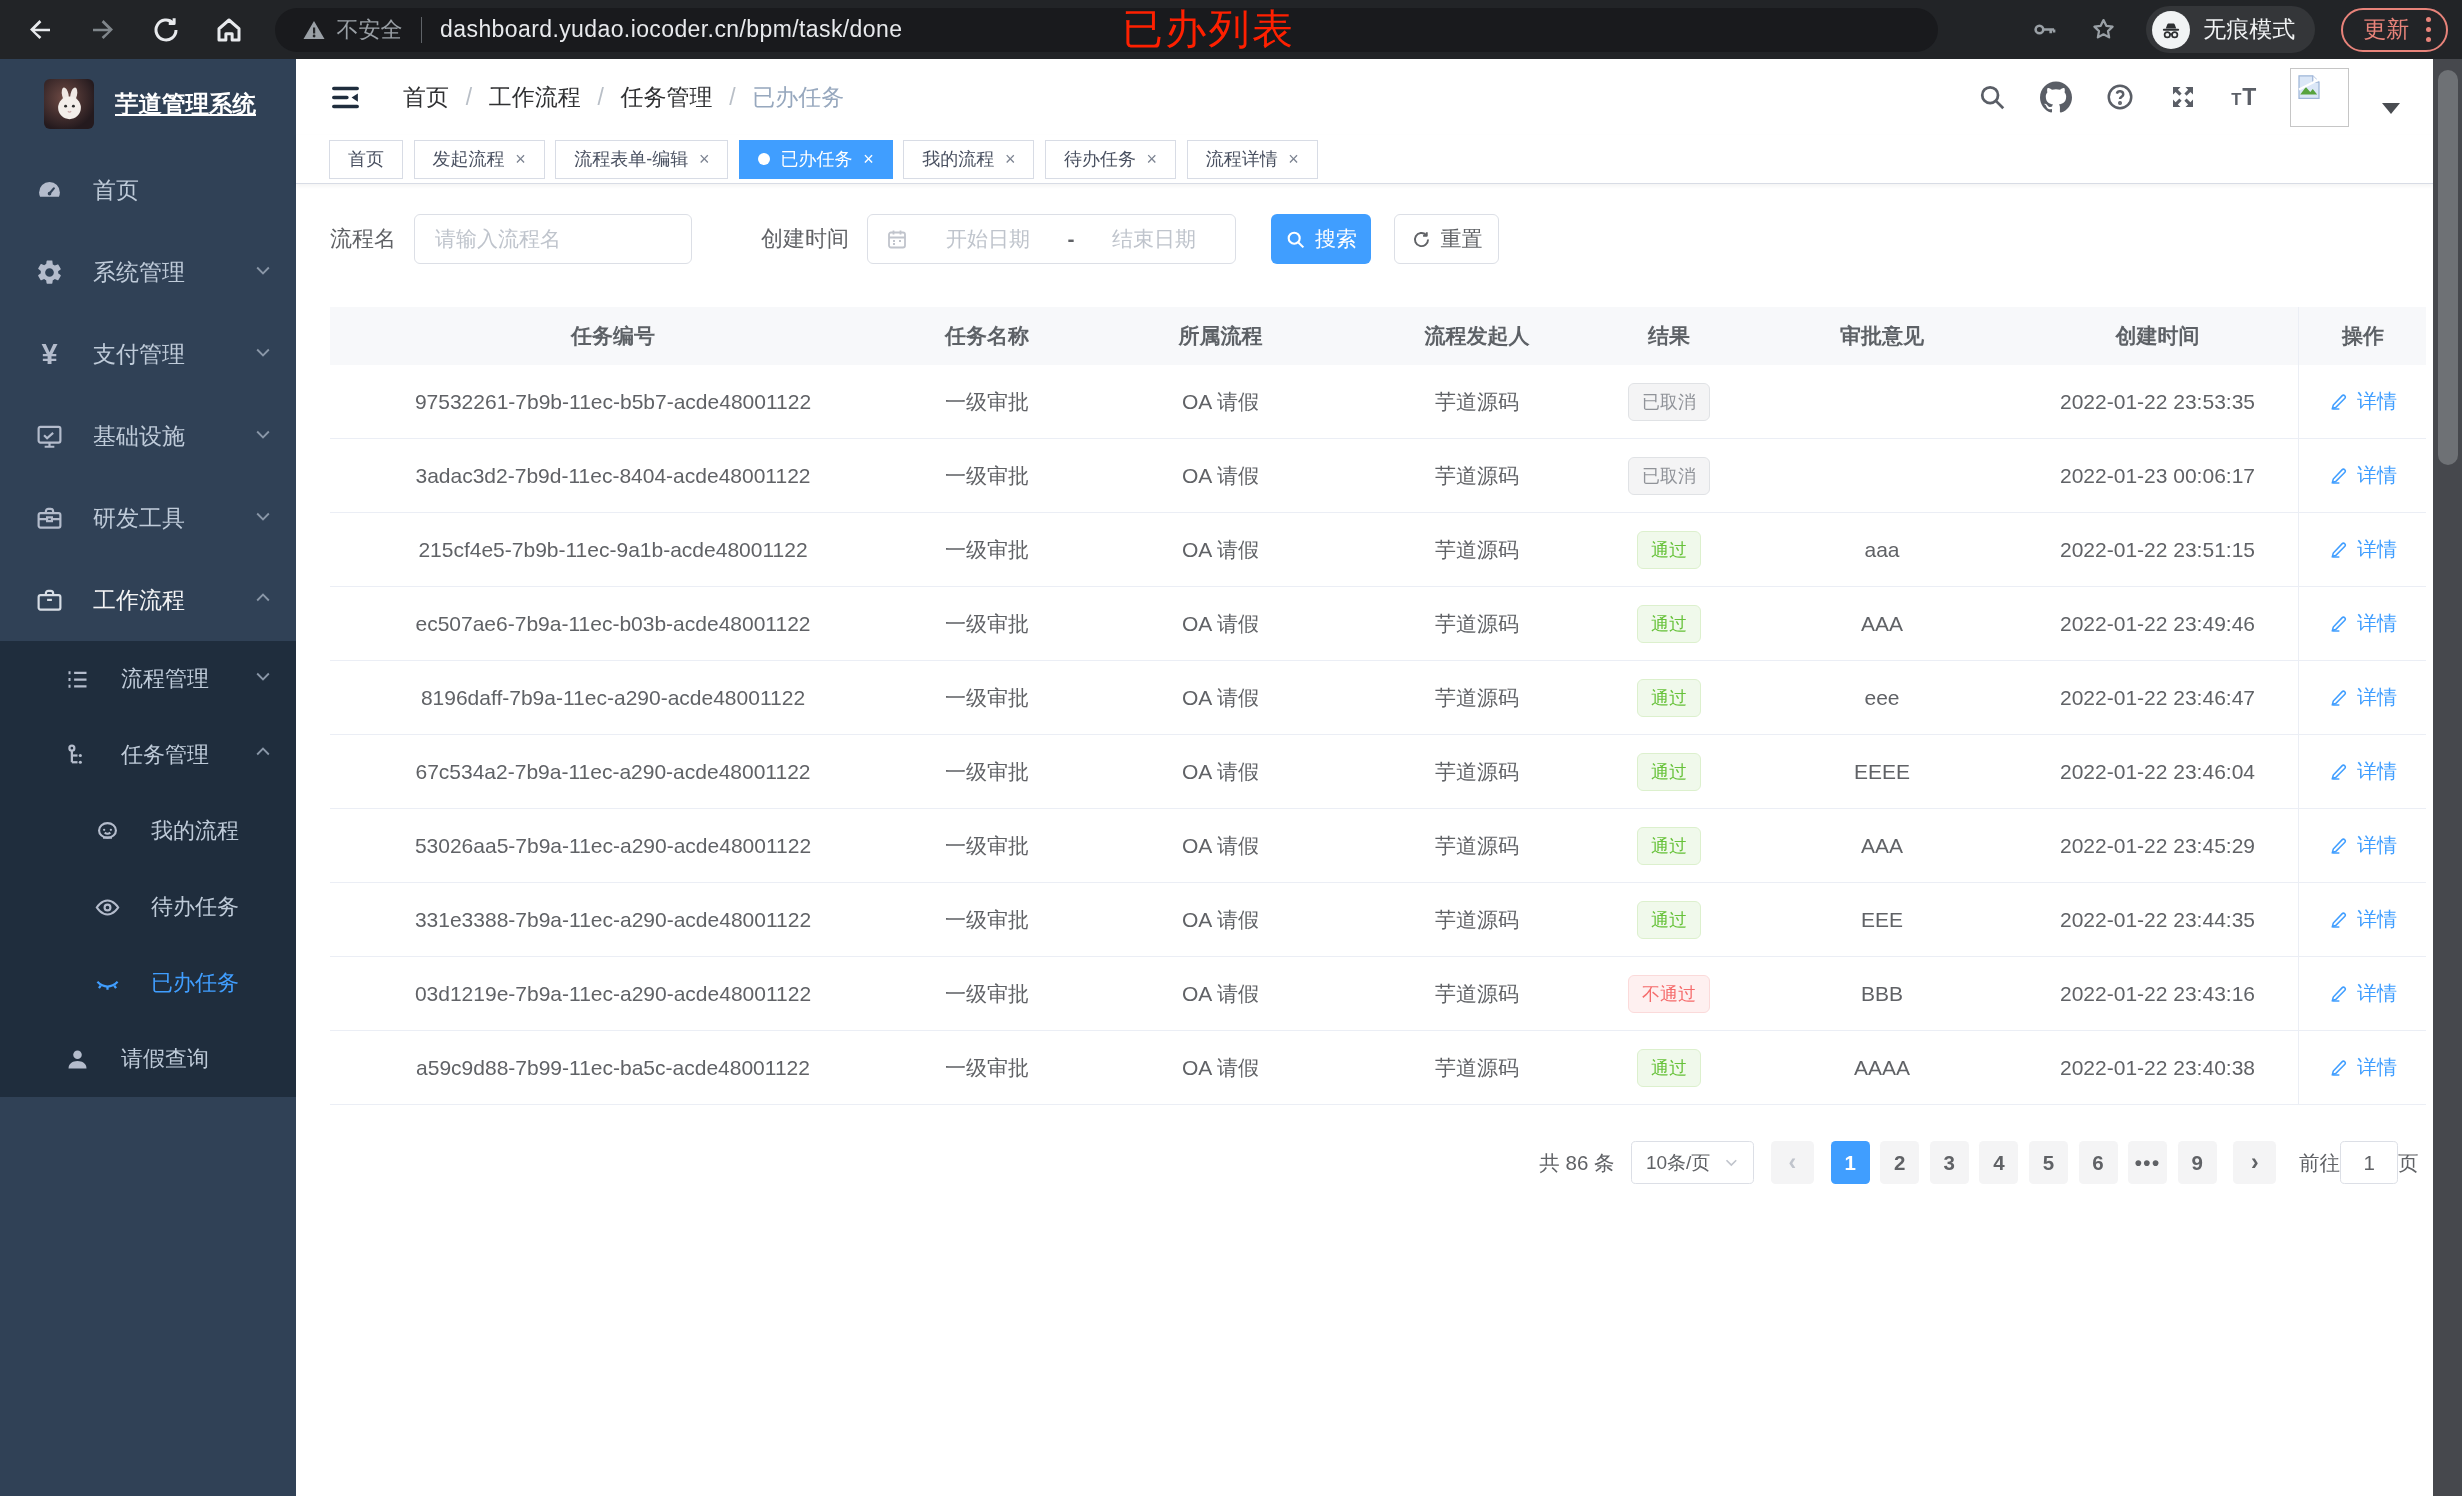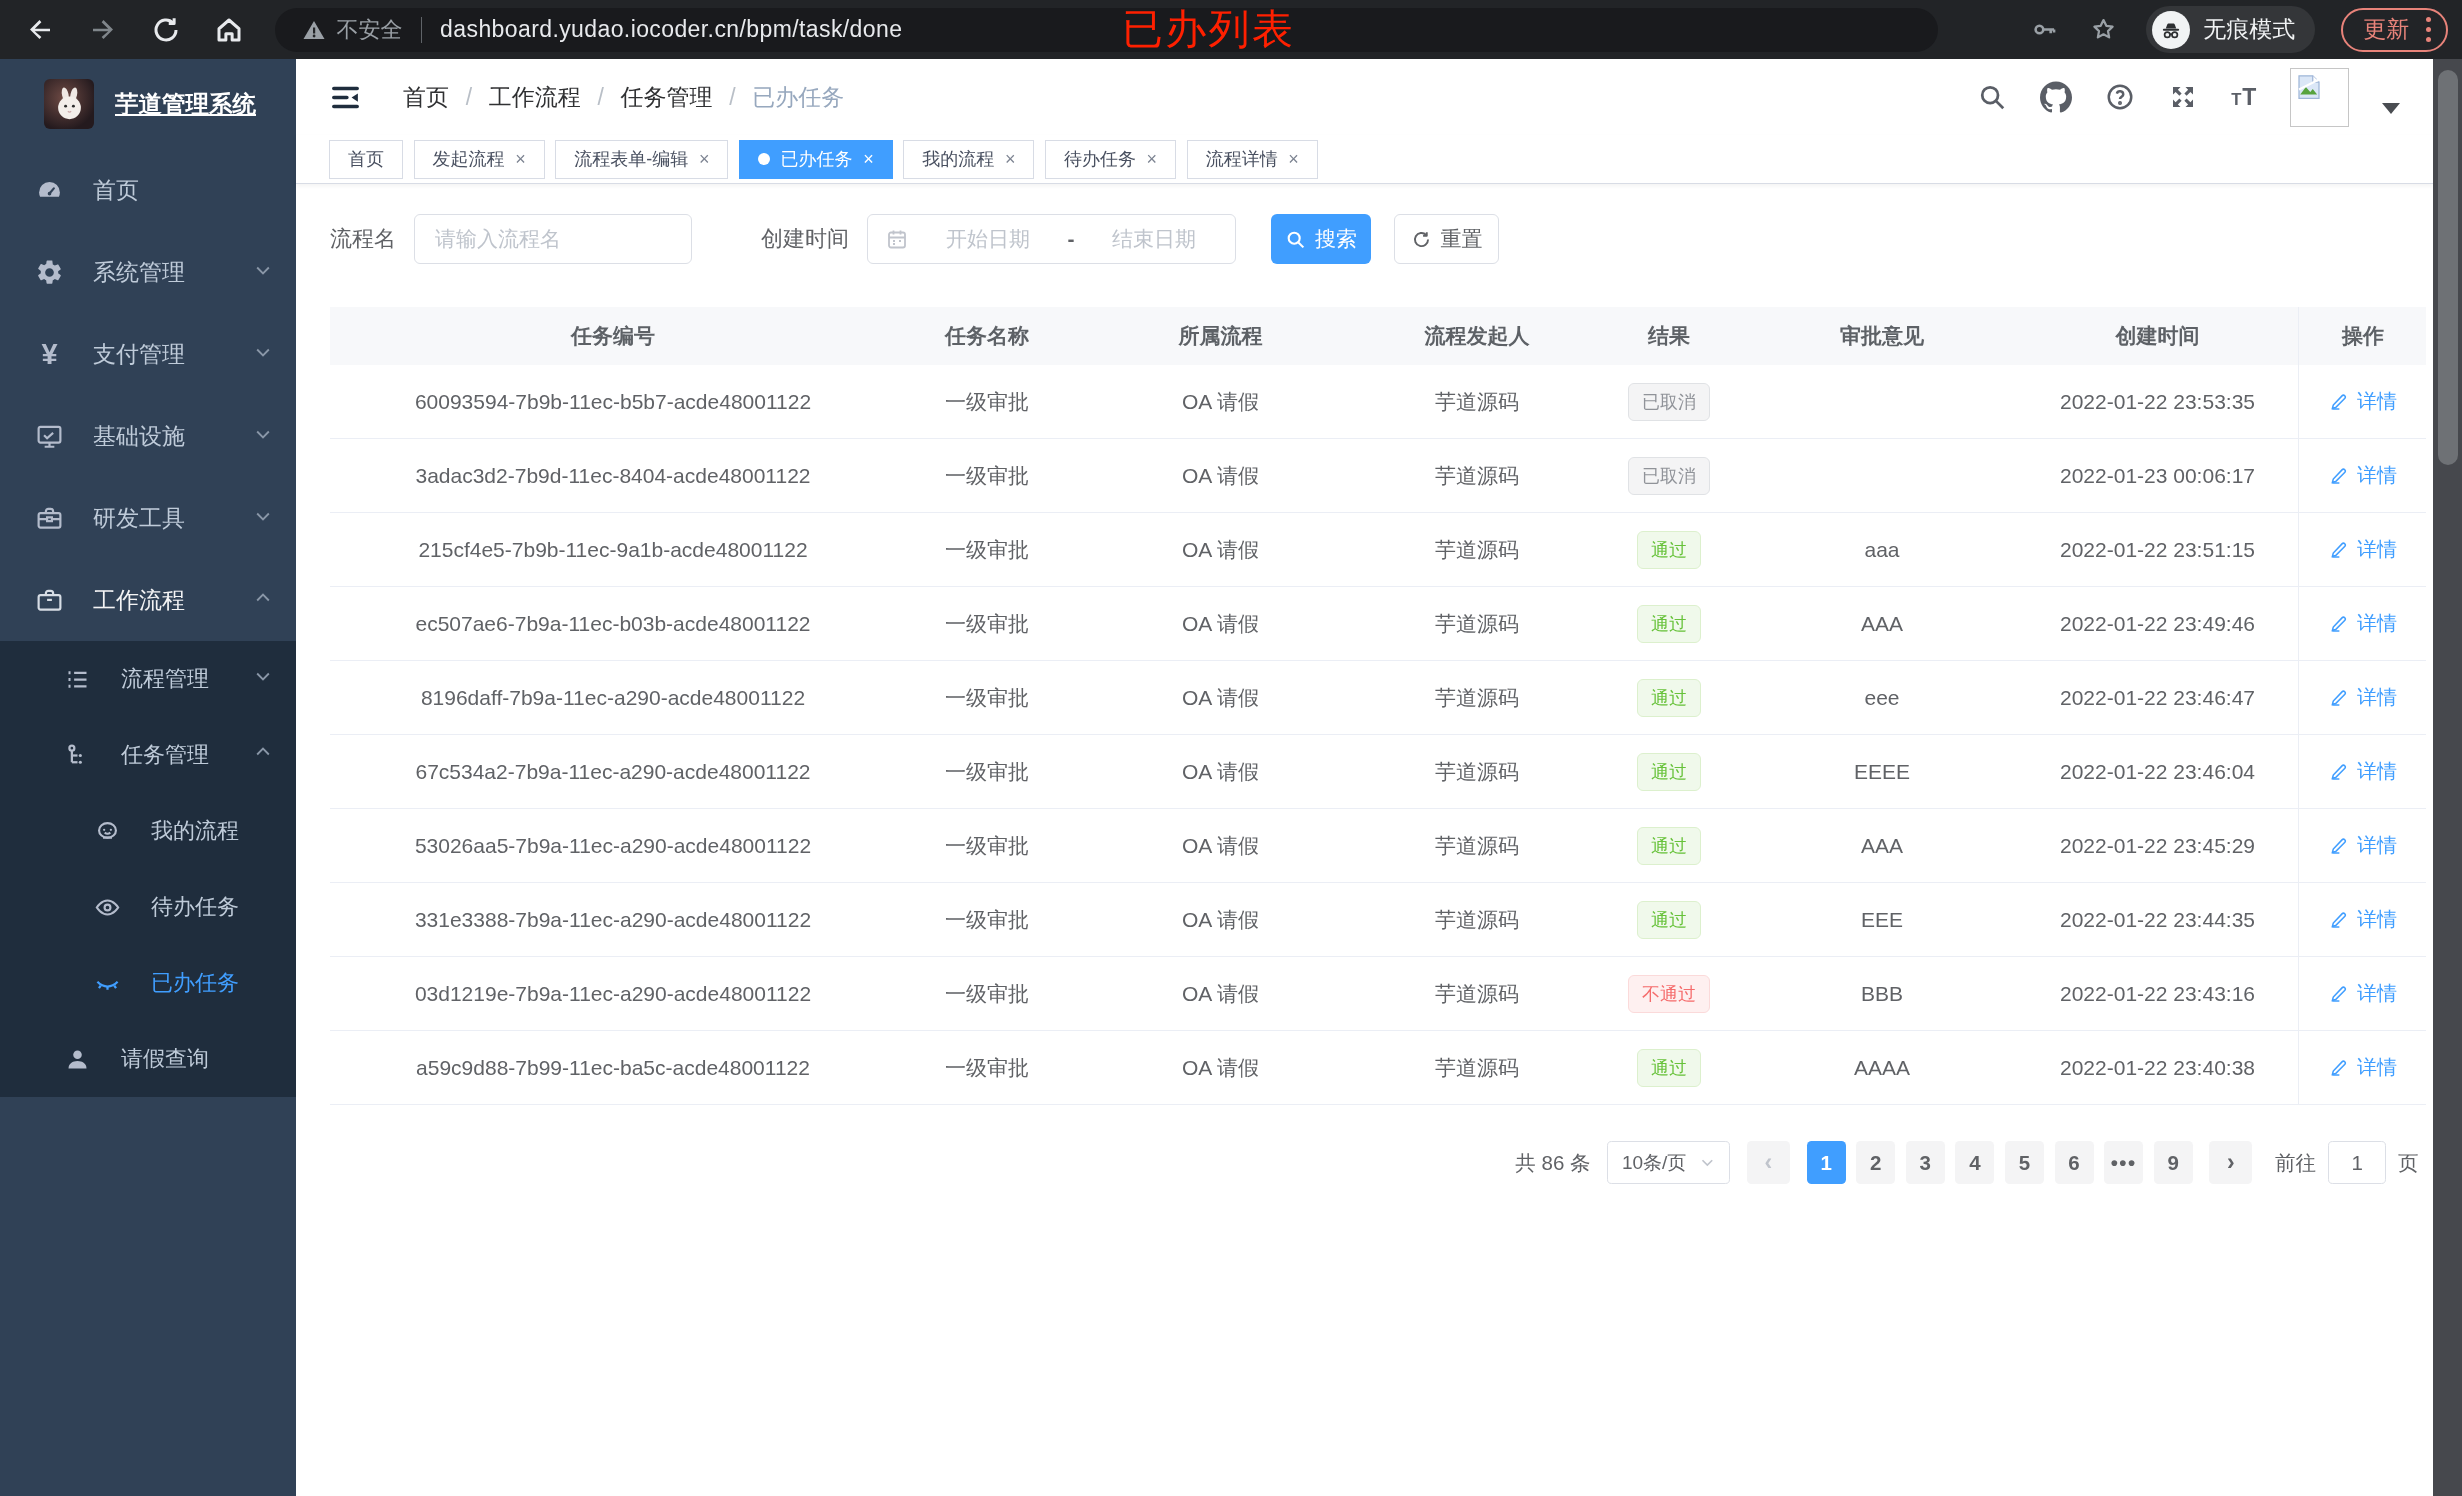--- a/index.html
+++ b/index.html
@@ -97,21 +97,21 @@
   
   .pager { margin-top:36px; display:flex; align-items:center; justify-content:flex-end; gap:16.7px; padding-right:7.6px; }
   .pg-total { font-size:20.5px; color:#606266; }
   .pg-size { width:123px; height:43px; border:1.5px solid #dcdfe6; border-radius:4.6px; display:flex; align-items:center; justify-content:space-between; padding:0 13.7px; color:#606266; font-size:19px; cursor:pointer; }
   .pg-btn { min-width:39px; height:43px; border-radius:4.6px; background:#f4f4f5; display:flex; align-items:center; justify-content:center; font-size:20.5px; font-weight:600; color:#606266; cursor:pointer; padding:0 6px; }
   .pg-btn.arrow { width:43px; font-size:23px; font-weight:bold; }
   .pg-btn.disabled { color:#c0c4cc; }
   .pg-pages { display:flex; align-items:center; gap:10.6px; }
   .pg-btn.active { background:#409eff; color:#fff; }
   .pg-btn.ellipsis { letter-spacing:1.5px; }
-  .pg-goto { display:flex; align-items:center; gap:12px; font-size:20.5px; color:#606266; margin-left:6px; }
+  .pg-goto { display:flex; align-items:center; font-size:20.5px; color:#606266; margin-left:6px; }
   .pg-input { width:58px; height:43px; border:1.5px solid #dcdfe6; border-radius:4.6px; display:flex; align-items:center; justify-content:center; font-size:20.5px; color:#606266; }
 </style>
 </head>
 <body>
 
 <div class="page">
 
   <div class="chrome">
     <div class="navbtns">
       <span class="navbtn">
@@ -497,21 +497,21 @@
           <div class="th">任务名称</div>
           <div class="th">所属流程</div>
           <div class="th">流程发起人</div>
           <div class="th">结果</div>
           <div class="th">审批意见</div>
           <div class="th">创建时间</div>
           <div class="th-action">操作</div>
         </div>
         <div id="tbody">
   <div class="trow">
-    <div class="td c-id">60093594-7b9b-11ec-b5b7-acde48001122</div>
+    <div class="td c-id">97532261-7b9b-11ec-b5b7-acde48001122</div>
     <div class="td c-name">一级审批</div>
     <div class="td c-proc">OA 请假</div>
     <div class="td c-starter">芋道源码</div>
     <div class="td c-result"><span class="badge info">已取消</span></div>
     <div class="td c-comment"></div>
     <div class="td c-time">2022-01-22 23:53:35</div>
     <div class="c-action">
       <svg width="20.5" height="20.5" viewBox="0 0 24 24" fill="none" stroke="#409eff" stroke-width="1.8">
                   <path d="M5 16.5l-1 3.8 3.8-1L18.6 8.5a1.9 1.9 0 0 0 0-2.7l-.4-.4a1.9 1.9 0 0 0-2.7 0z"></path>
                   <path d="M4.5 21h7" stroke-linecap="round"></path>

